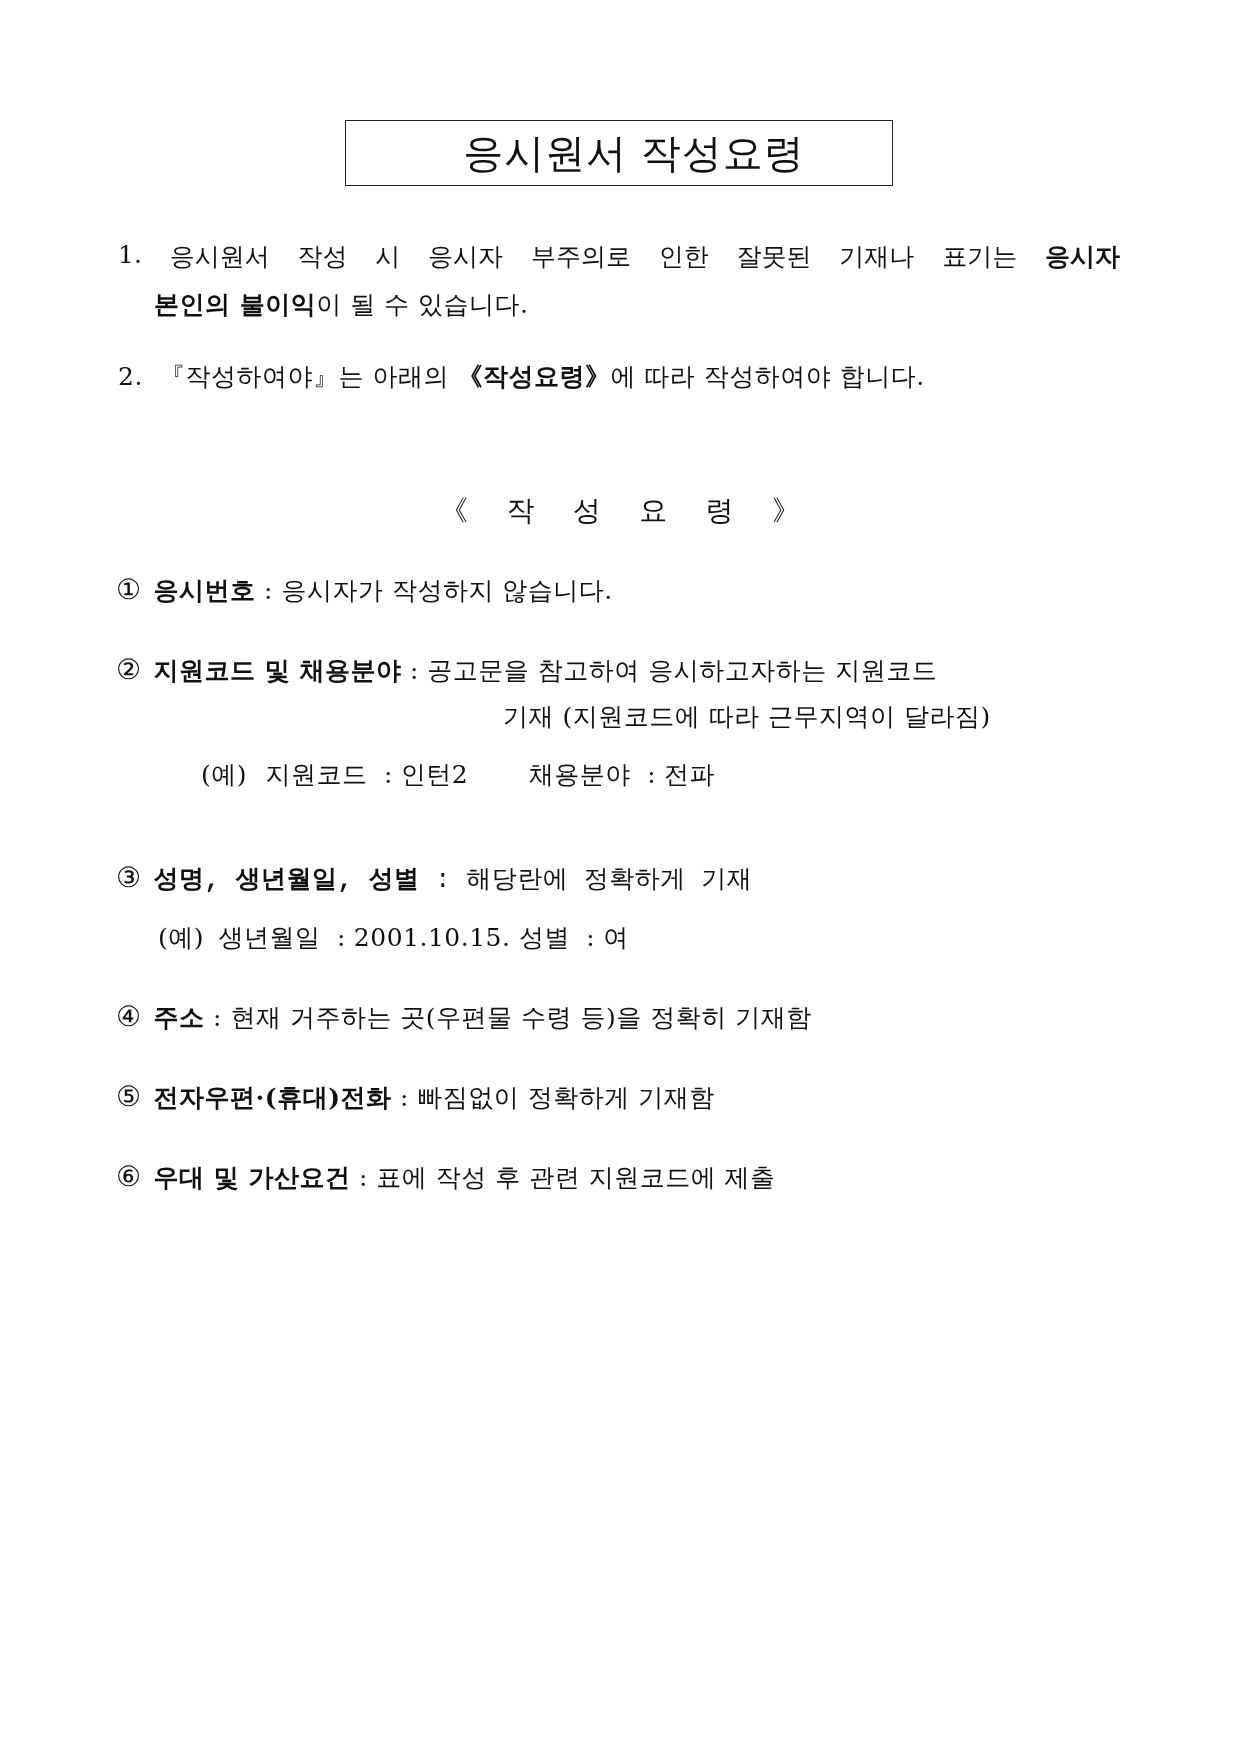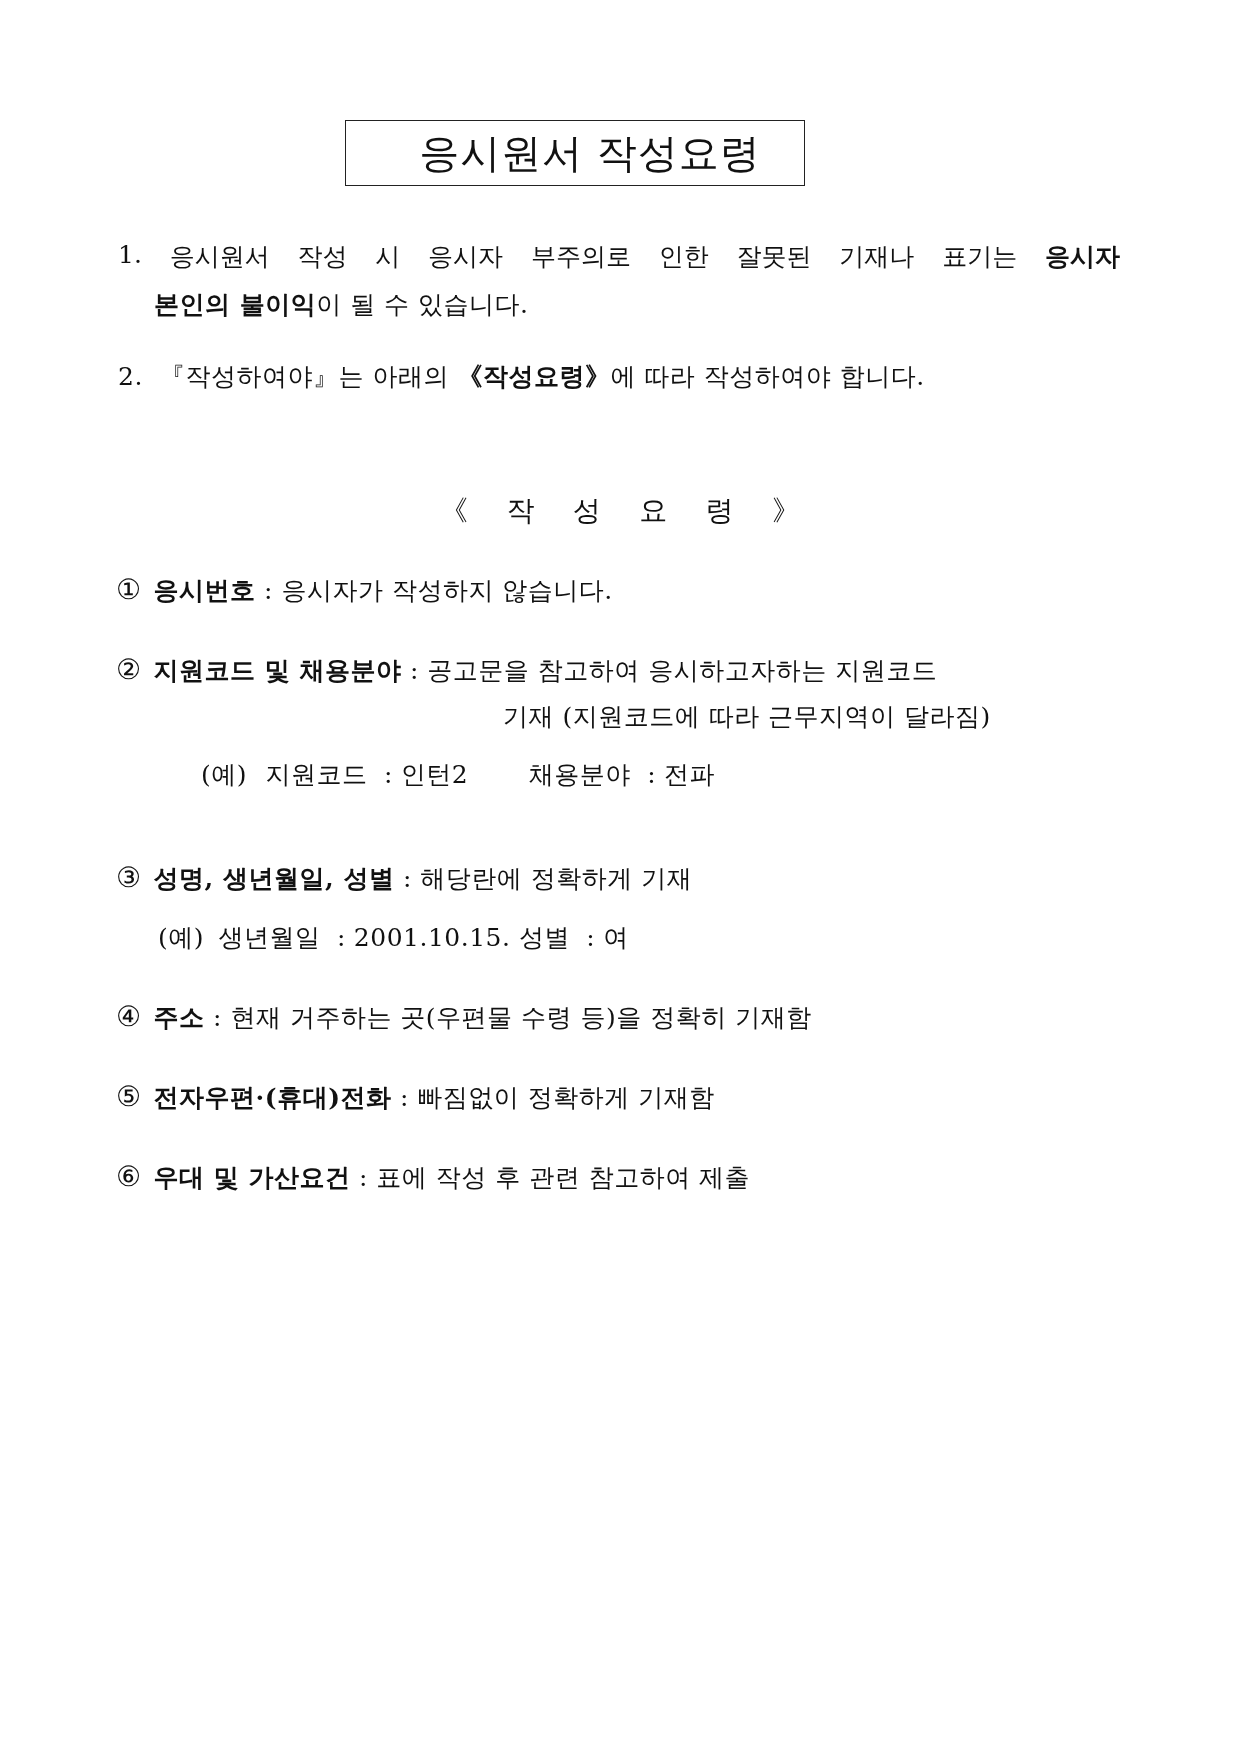--- a/index.html
+++ b/index.html
@@ -2,21 +2,21 @@
 <html><head>
 <meta charset="utf-8">
 <style>
   html, body { margin: 0; padding: 0; background: #ffffff; }
   body {
     width: 1240px; height: 1753px; position: relative; overflow: hidden;
     font-family: "DejaVu Serif", "Liberation Serif", serif;
     color: #111111;
   }
   .title-box {
-    position: absolute; left: 345px; top: 120px; width: 460px; height: 66px;
+    position: absolute; left: 345px; top: 120px; width: 548px; height: 66px;
     border: 1.5px solid #222; box-sizing: border-box;
     display: flex; align-items: center; justify-content: center;
     font-size: 40px; letter-spacing: 1px; padding-left: 30px;
   }
   .line { position: absolute; font-size: 25px; white-space: nowrap; letter-spacing: 0.5px; }
   .b { font-weight: bold; }
   .justify-line {
     position: absolute; left: 118px; width: 1002px; font-size: 25px;
     display: flex; justify-content: space-between; white-space: nowrap;
   }
@@ -71,34 +71,34 @@
 </div>
 <div class="line" style="left:503px; top:700px;">기재 (지원코드에 따라 근무지역이 달라짐)</div>
 <div class="line" style="left:160px; top:758px;margin-left:41px;">
   <span>(예)</span>
   <span style="margin-left:10px">지원코드</span>
   <span style="margin:0 8px">:</span><span>인턴2</span>
   <span style="margin-left:52px">채용분야</span>
   <span style="margin:0 8px">:</span><span>전파</span>
 </div>
 
-<div class="line" style="left:116px; top:861px;">
+<div class="line" style="left:116px; top:861px;font-family:Liberation Mono, monospace;">
   <span class="circ">③</span><span class="b">성명, 생년월일, 성별</span><span> : </span><span>해당란에 정확하게 기재</span>
 </div>
 <div class="line" style="left:158px; top:921px;">
   <span>(예)</span>
   <span style="margin-left:6px">생년월일</span>
   <span style="margin:0 8px">:</span><span>2001.10.15.</span>
   <span style="">성별</span>
   <span style="margin:0 8px">:</span><span>여</span>
 </div>
 
 <div class="line" style="left:116px; top:1000px;">
   <span class="circ">④</span><span class="b">주소</span><span> : </span><span>현재 거주하는 곳(우편물 수령 등)을 정확히 기재함</span>
 </div>
 
 <div class="line" style="left:116px; top:1080px;text-align:right;">
   <span class="circ">⑤</span><span class="b">전자우편·(휴대)전화</span><span> : </span><span>빠짐없이 정확하게 기재함</span>
 </div>
 
 <div class="line" style="left:116px; top:1160px;">
-  <span class="circ">⑥</span><span class="b">우대 및 가산요건</span><span> : </span><span>표에 작성 후 관련 참고하여 제출</span>
+  <span class="circ">⑥</span><span class="b">우대 및 가산요건</span><span> : </span><span>표에 작성 후 관련 지원코드에 제출</span>
 </div>
 
 </body></html>

